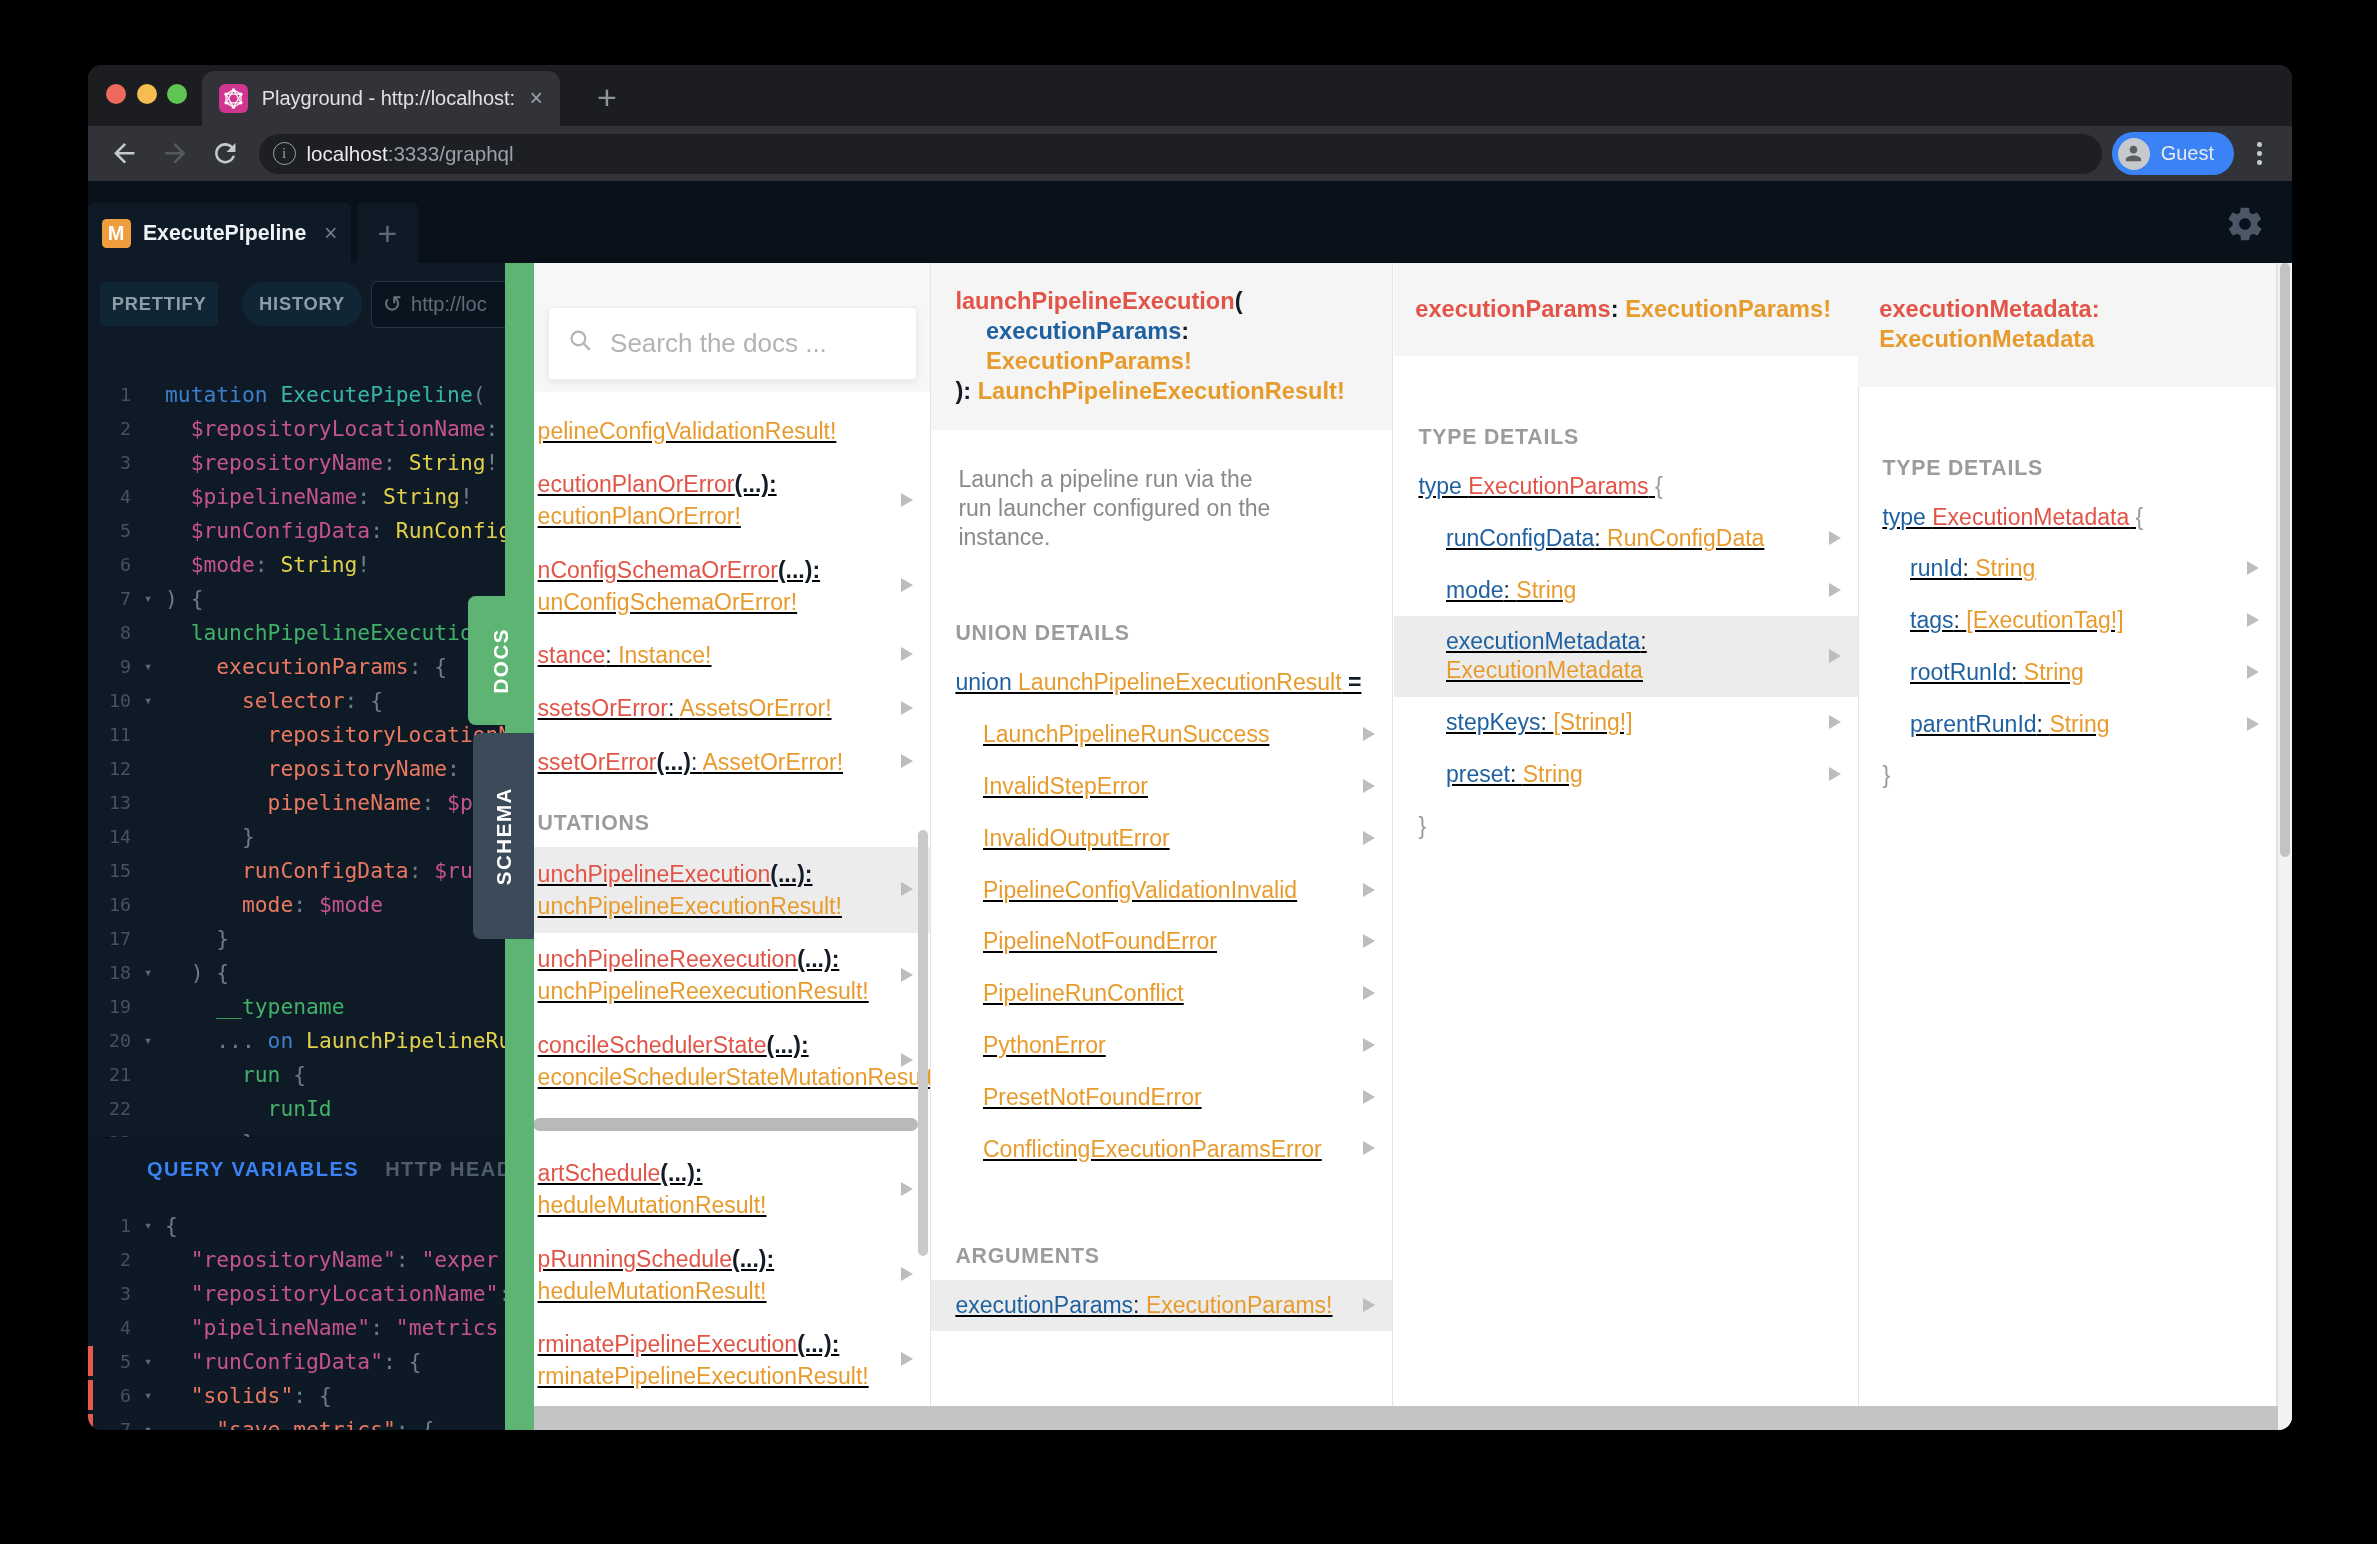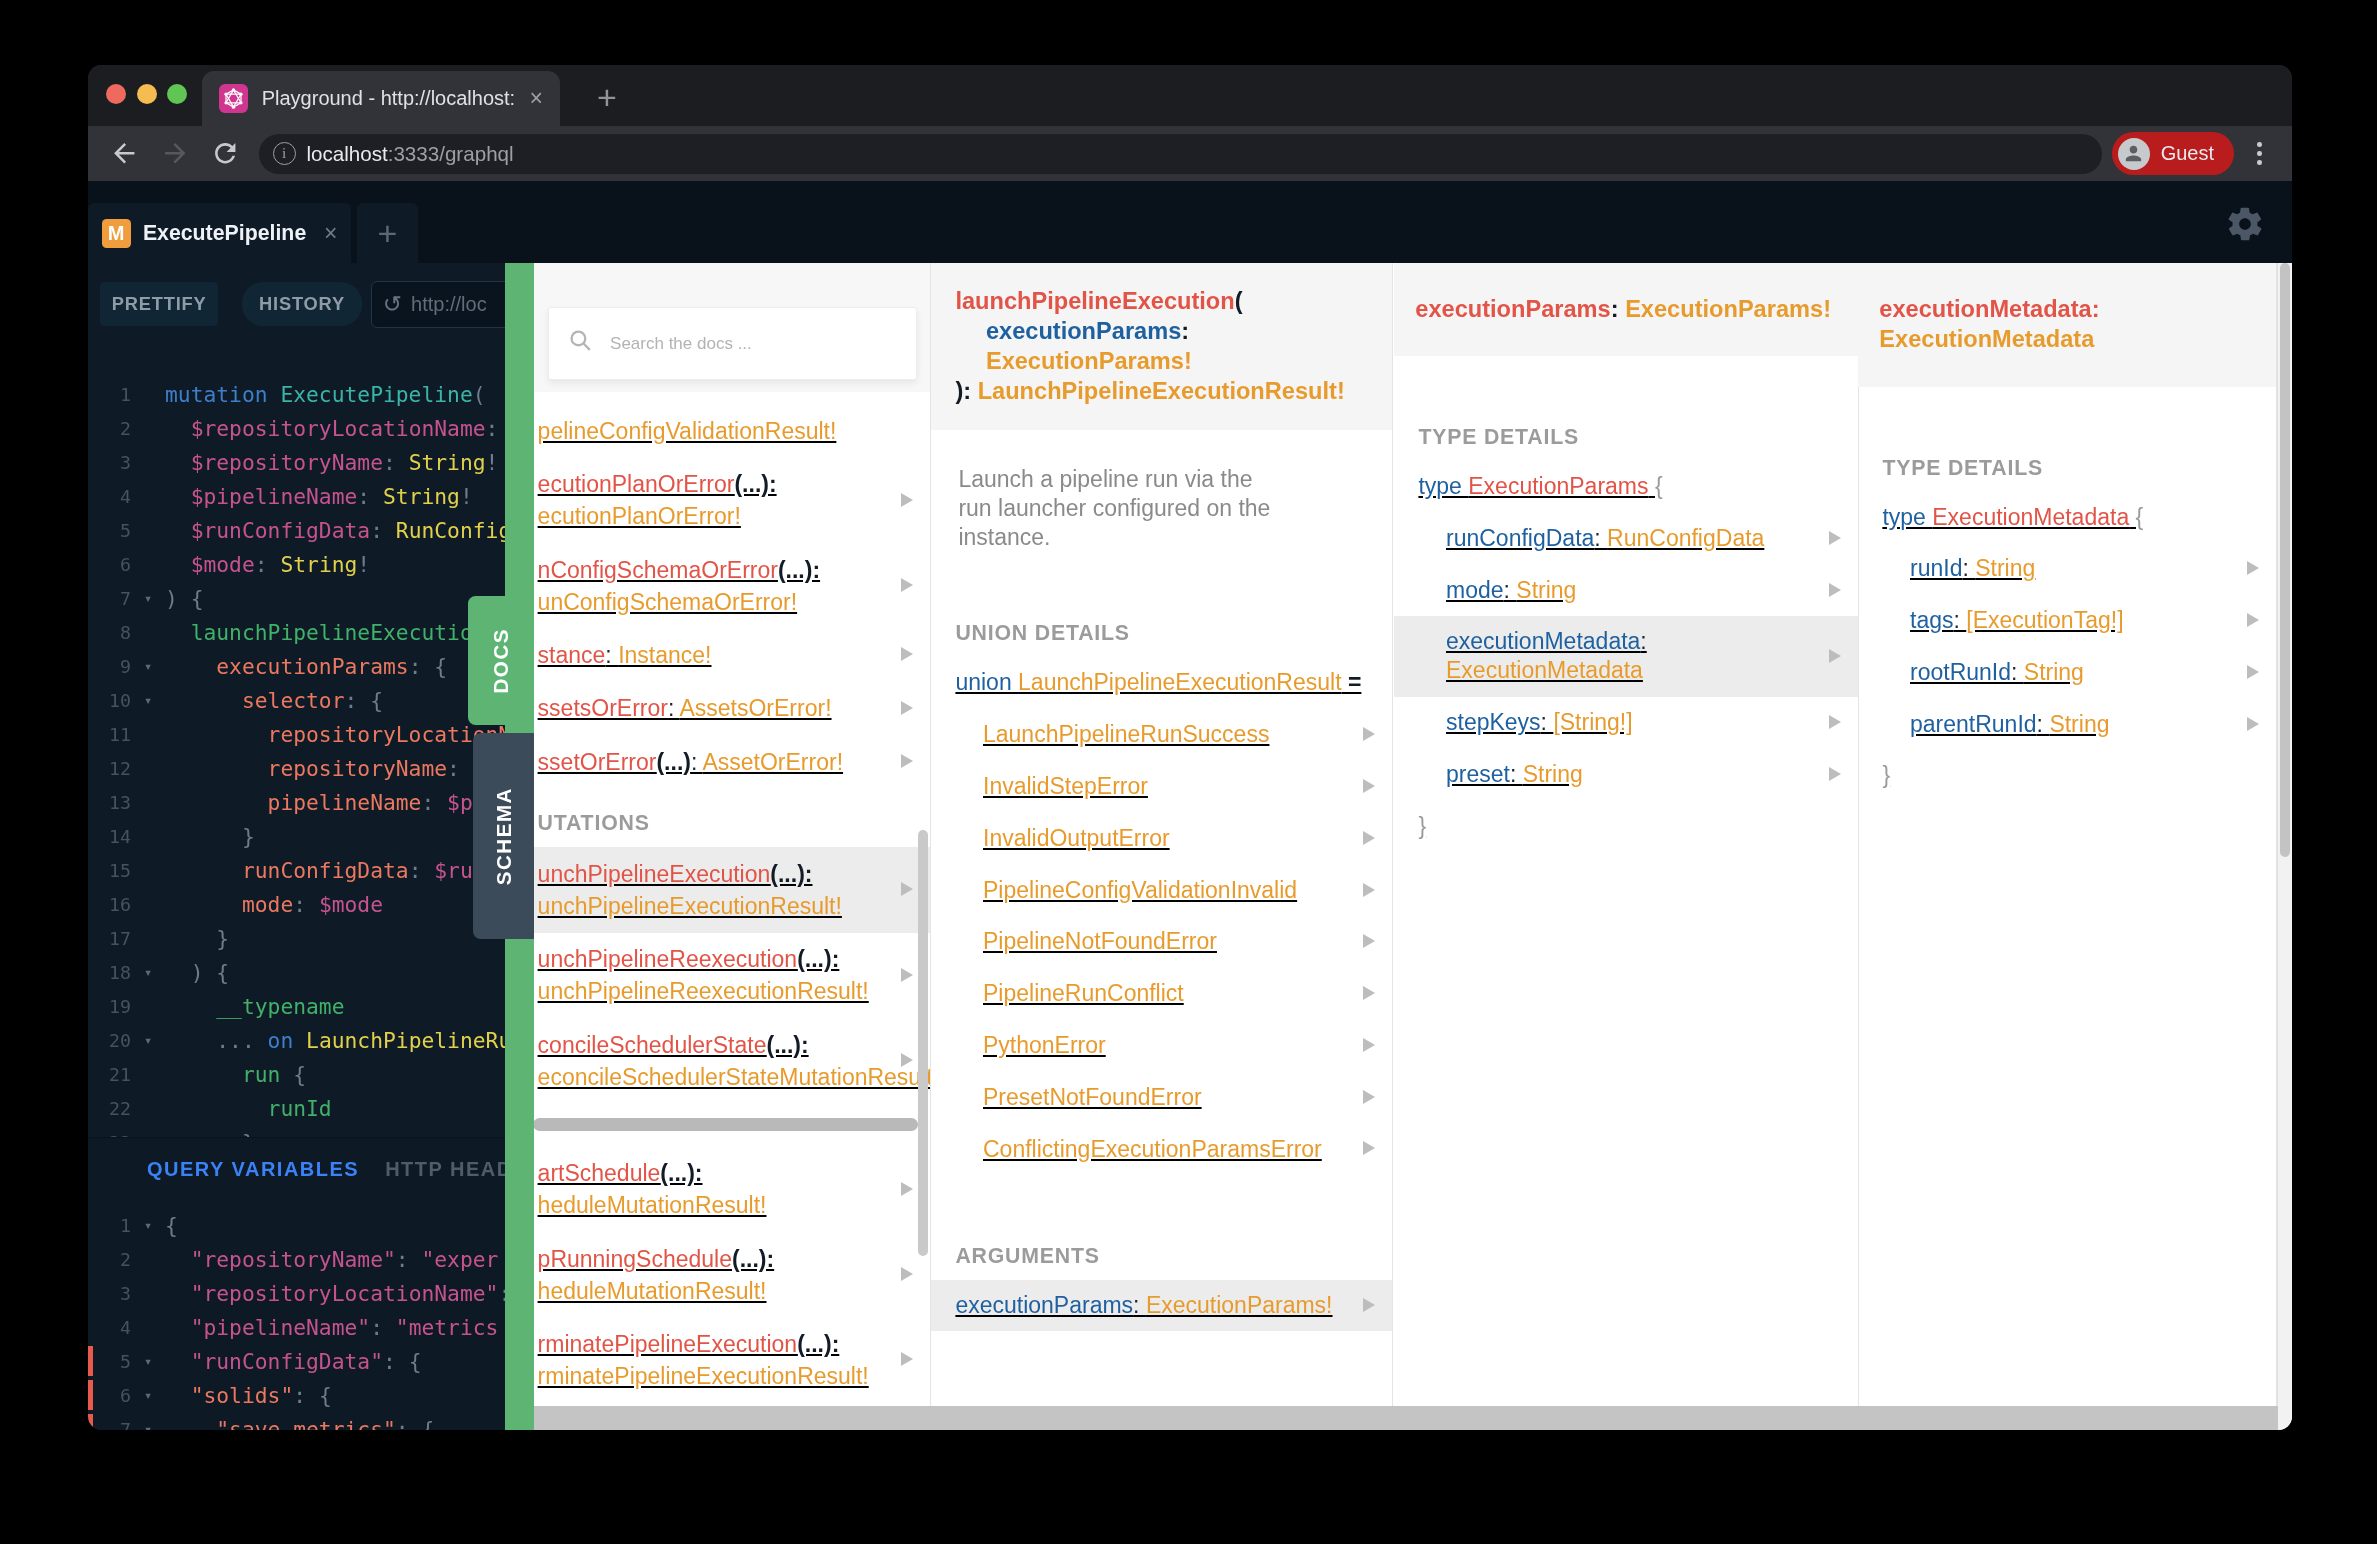--- a/index.html
+++ b/index.html
@@ -33,21 +33,21 @@
   .omnibox { position:absolute; left:171px; top:7.6px; right:190px; height:40px;
              background:#1e1f24; border-radius:20px; display:flex; align-items:center;
              padding:0 7.6px 0 13.7px; gap:10.7px; }
   .omni-info { width:23px; height:23px; border:1.5px solid #9aa0a6; border-radius:50%;
                color:#9aa0a6; font-size:15.2px; line-height:20px; text-align:center;
                font-family:"Liberation Serif", serif; flex:none; }
   .url { font-size:20.6px; white-space:nowrap; }
   .url .host { color:#e8eaed; }
   .url .rest { color:#9aa0a6; }
   .guest { position:absolute; right:58px; top:6.1px; height:43px; border-radius:21.3px;
-           background:#b91c1c; display:flex; align-items:center; padding:0 20px 0 6.1px;
+           background:#3b82f6; display:flex; align-items:center; padding:0 20px 0 6.1px;
            gap:10.7px; }
   .guest .av { width:32px; height:32px; border-radius:50%; background:#c7cacd;
                display:flex; align-items:center; justify-content:center; }
   .guest .lbl { color:#e8eaed; font-size:20px; }
   .kebab { position:absolute; right:17px; top:12.2px; width:30.5px; height:30.5px;
            display:flex; flex-direction:column; align-items:center; justify-content:center; gap:4.6px; }
   .kebab i { width:4.6px; height:4.6px; border-radius:50%; background:#c7cacd; }
 
   
   .app { position:absolute; left:0; top:116px; right:0; bottom:0; background:#0a131d; }
@@ -124,21 +124,21 @@
                   background:#c4c4c4; z-index:5; }
 
   .c-red{color:#e25447} .c-orange{color:#e89b2d} .c-blue{color:#1f61a0}
   .c-dark{color:#1c2734} .c-darkb{color:#121b26;font-weight:700} .c-gray{color:#9a9a9a}
 
   .search-zone { height:129px; background:#f7f7f7; }
   .search-box { position:absolute; left:15.2px; top:44px; width:369px; height:73px;
                 background:#fff; border:0.8px solid #ededed; border-radius:3px;
                 box-shadow:0 3px 7.6px rgba(0,0,0,.07); display:flex; align-items:center;
                 padding:0 18.3px; gap:15.2px; z-index:2; }
-  .search-box .ph { color:#b3b3b3; font-size:17px; white-space:nowrap; }
+  .search-box .ph { color:#b3b3b3; font-size:26px; white-space:nowrap; }
 
   .d-item { position:relative; padding:10.7px 40px 10.7px 4.6px; }
   .d-line { line-height:32px; white-space:nowrap;text-decoration:underline; }
   .d-item.hl { background:#ececec; }
   .d-section { font-weight:700; font-size:21.3px; color:#9b9b9b; letter-spacing:0.8px;
                padding:23px 0 10.7px 4.6px; }
   .chev { position:absolute; right:17px; top:50%; margin-top:-7.6px; width:0; height:0;
           border-left:12.2px solid #bdbdbd; border-top:7.6px solid transparent;
           border-bottom:7.6px solid transparent; }
   .d-hscroll { height:13px; background:#b9b9b9; border-radius:6.9px; margin:15.2px 12.2px 15.2px 0; }

